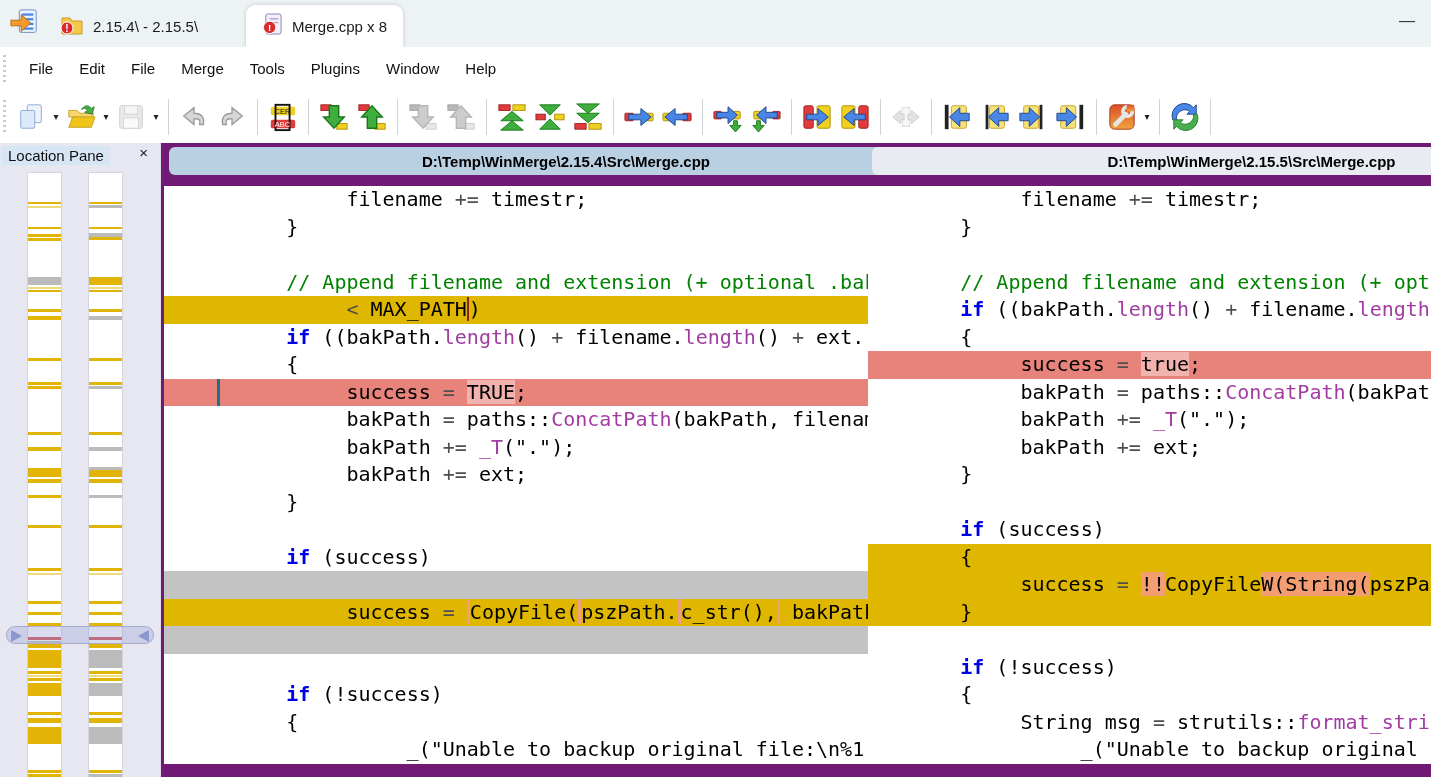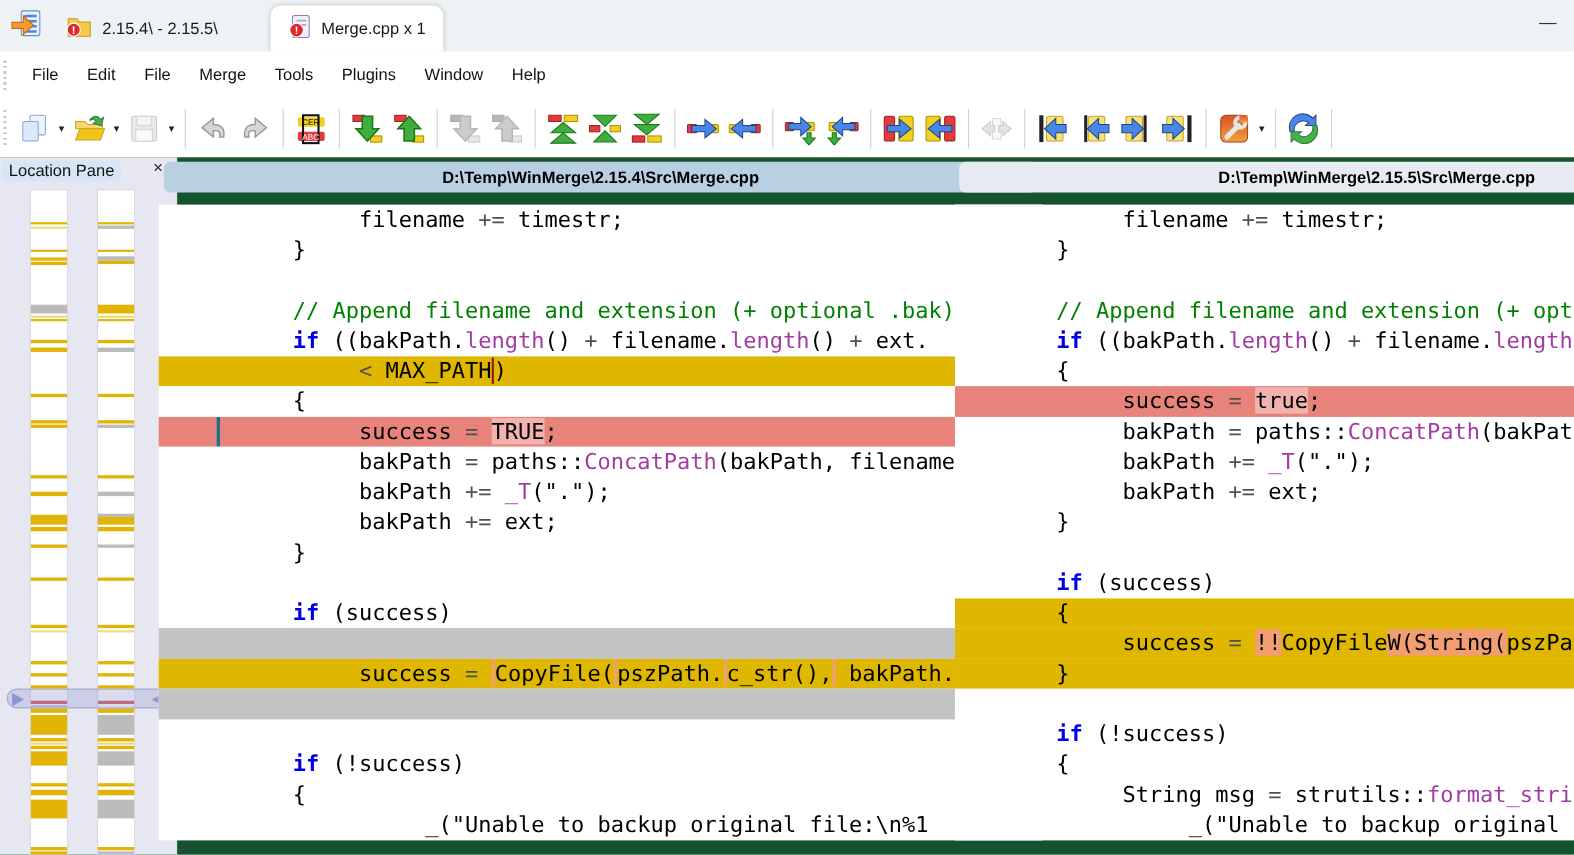--- a/index.html
+++ b/index.html
@@ -25,39 +25,39 @@
   .toolbar{position:absolute;left:0;top:90px;width:100%;height:53px;background:#fff;
            display:flex;align-items:center;padding-left:12px;box-sizing:border-box}
   .toolbar::before{content:"";position:absolute;left:3px;top:10px;bottom:10px;width:3px;
            background:repeating-linear-gradient(#c9c9c9 0 2px,transparent 2px 5px)}
   .tbtn{width:38px;height:42px;display:flex;align-items:center;justify-content:center;flex:0 0 auto}
   .tbtn.disabled svg{filter:grayscale(1) opacity(.45)}
   .tdrop{font-size:10px;color:#222;width:12px;text-align:center;flex:0 0 auto}
   .tsep{width:1px;height:36px;background:#d2d2d2;margin:0 6px;flex:0 0 auto}
 
   
-  .main{position:absolute;left:0;top:143px;width:1431px;height:634px;background:#14532d}
+  .main{position:absolute;left:0;top:143px;width:1431px;height:634px;background:#701a75}
 
   
   .locpane{position:absolute;left:0;top:0;width:160px;height:634px;background:#e7e7f2;border-right:1px solid #dcdce6}
   .loc-caption{position:absolute;left:0;top:0;width:160px;height:25px;font-size:15px;color:#111;display:flex;align-items:center}
   .loc-title{background:#d6e6f5;border-radius:3px;padding:1px 6px;margin-left:2px}
   .loc-close{position:absolute;right:12px;top:1px;font-size:15px;color:#222}
   .strip{position:absolute;top:29px;bottom:0;width:35px;background:#fff;border:1px solid #d4d4e0;box-sizing:border-box}
   .strip.l{left:27px}.strip.r{left:88px}
   .lbar{position:absolute;left:0;right:0}
   .loc-ind{position:absolute;left:6px;top:483px;width:148px;height:18px;border-radius:9px;
            background:rgba(165,172,214,.42);border:1px solid rgba(130,140,190,.55);box-sizing:border-box}
   .tri{position:absolute;width:0;height:0;top:487px}
   .tri.l{left:11px;border-top:6px solid transparent;border-bottom:6px solid transparent;border-left:11px solid #8b97cf}
   .tri.r{right:11px;border-top:6px solid transparent;border-bottom:6px solid transparent;border-right:11px solid #8b97cf}
 
   
   .pane{position:absolute;top:0;bottom:0;overflow:hidden}
-  .pane0{left:144px;width:804px}
+  .pane0{left:164px;width:804px}
   .pane1{left:868px;width:563px}
   .pane-header{position:absolute;top:4px;height:28px;border-radius:6px;display:flex;align-items:center;
                justify-content:center;font-weight:bold;font-size:15px;color:#000}
   .pane0 .pane-header{left:5px;right:5px;background:#b9cfe2}
   .pane1 .pane-header{left:4px;right:-200px;background:#e8ecf2}
   .hdr-menu{position:absolute;right:12px;top:5px;font-size:14px;color:#222;font-weight:normal}
   .code{position:absolute;top:43px;left:0;right:0;background:#fff;
         font-family:"DejaVu Sans Mono",monospace;font-size:20px;line-height:27.5px;color:#000}
   .pane0 .code{padding-top:0}
   .code-line{height:27.5px;position:relative;white-space:pre;overflow:hidden}
@@ -102,21 +102,21 @@
       <div class="tab active" style="left: 246px;">
         <span><svg width="21" height="23" viewBox="0 0 22 24">
             <rect x="4" y="1" width="16" height="21" rx="2" fill="#f3effa" stroke="#8d7bb8"></rect>
             <g stroke="#b0a6cc" stroke-width="1.5">
               <line x1="8" y1="6" x2="17" y2="6"></line>
               <line x1="8" y1="10" x2="17" y2="10"></line>
             </g>
             <circle cx="8" cy="15" r="6.5" fill="#d92b2b" stroke="#fff"></circle>
             <text x="8" y="18.5" text-anchor="middle" font-size="10" fill="#fff" font-weight="bold" font-family="sans-serif">!</text>
           </svg></span>
-        <span>Merge.cpp x 1</span>
+        <span>Merge.cpp x 8</span>
       </div>
     </div>
   <span class="minbtn">—</span>
 </div>
 
 <div class="menubar" id="menubar">
     <span class="menu-item">File</span>
     <span class="menu-item">Edit</span>
     <span class="menu-item">File</span>
     <span class="menu-item">Merge</span>
@@ -429,22 +429,22 @@
   <div class="pane pane0">
     <div class="pane-header">
       <span>D:\Temp\WinMerge\2.15.4\Src\Merge.cpp</span>
       <span class="hdr-menu">≡</span>
     </div>
     <div class="code" id="code-left">
         <div class="code-line"><span>          filename </span><span class="op">+=</span><span> timestr;</span></div>
         <div class="code-line"><span>     }</span></div>
         <div class="code-line"></div>
         <div class="code-line"><span>     </span><span class="com">// Append filename and extension (+ optional .bak) to path</span></div>
+        <div class="code-line dy"><span>          </span><span class="op">&lt;</span><span> MAX_PATH</span><span class="caret"></span><span>)</span></div>
         <div class="code-line"><span>     </span><span class="kw">if</span><span> ((bakPath.</span><span class="fn">length</span><span>() </span><span class="op">+</span><span> filename.</span><span class="fn">length</span><span>() </span><span class="op">+</span><span> ext.</span></div>
-        <div class="code-line dy"><span>          </span><span class="op">&lt;</span><span> MAX_PATH</span><span class="caret"></span><span>)</span></div>
         <div class="code-line"><span>     {</span></div>
         <div class="code-line ds"><span class="mcaret"></span><span>          success </span><span class="op">=</span><span> </span><span class="wp">TRUE</span><span>;</span></div>
         <div class="code-line"><span>          bakPath </span><span class="op">=</span><span> paths::</span><span class="fn">ConcatPath</span><span>(bakPath, filename);</span></div>
         <div class="code-line"><span>          bakPath </span><span class="op">+=</span><span> </span><span class="fn">_T</span><span>(".");</span></div>
         <div class="code-line"><span>          bakPath </span><span class="op">+=</span><span> ext;</span></div>
         <div class="code-line"><span>     }</span></div>
         <div class="code-line"></div>
         <div class="code-line"><span>     </span><span class="kw">if</span><span> (success)</span></div>
         <div class="code-line dg"></div>
         <div class="code-line dy"><span>          success </span><span class="op">=</span><span> </span><span class="wsep"></span><span>CopyFile(</span><span class="wsep"></span><span>pszPath.</span><span class="wsep"></span><span>c_str(),</span><span class="wsep"></span><span> bakPath.</span></div>

